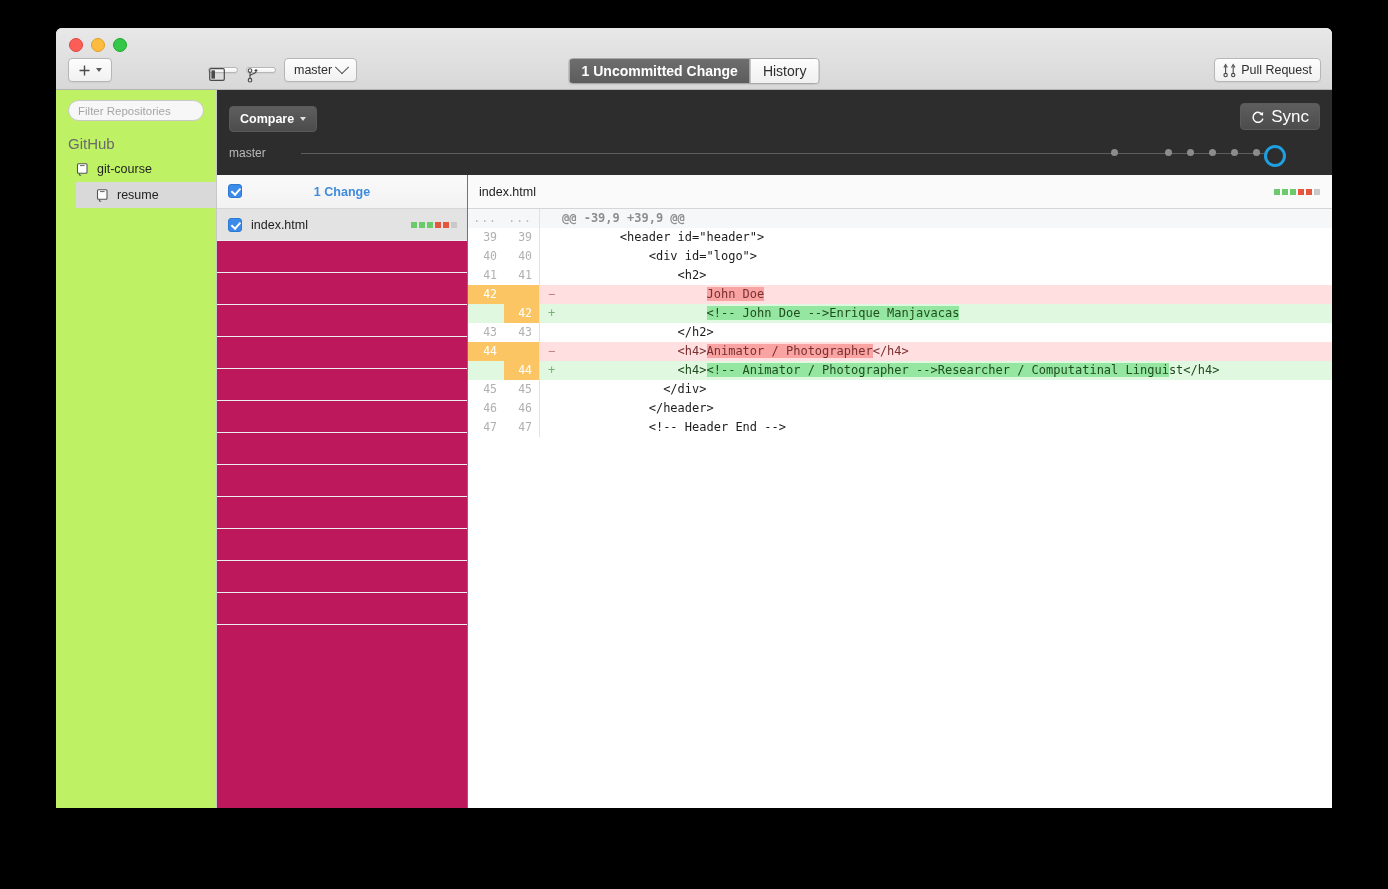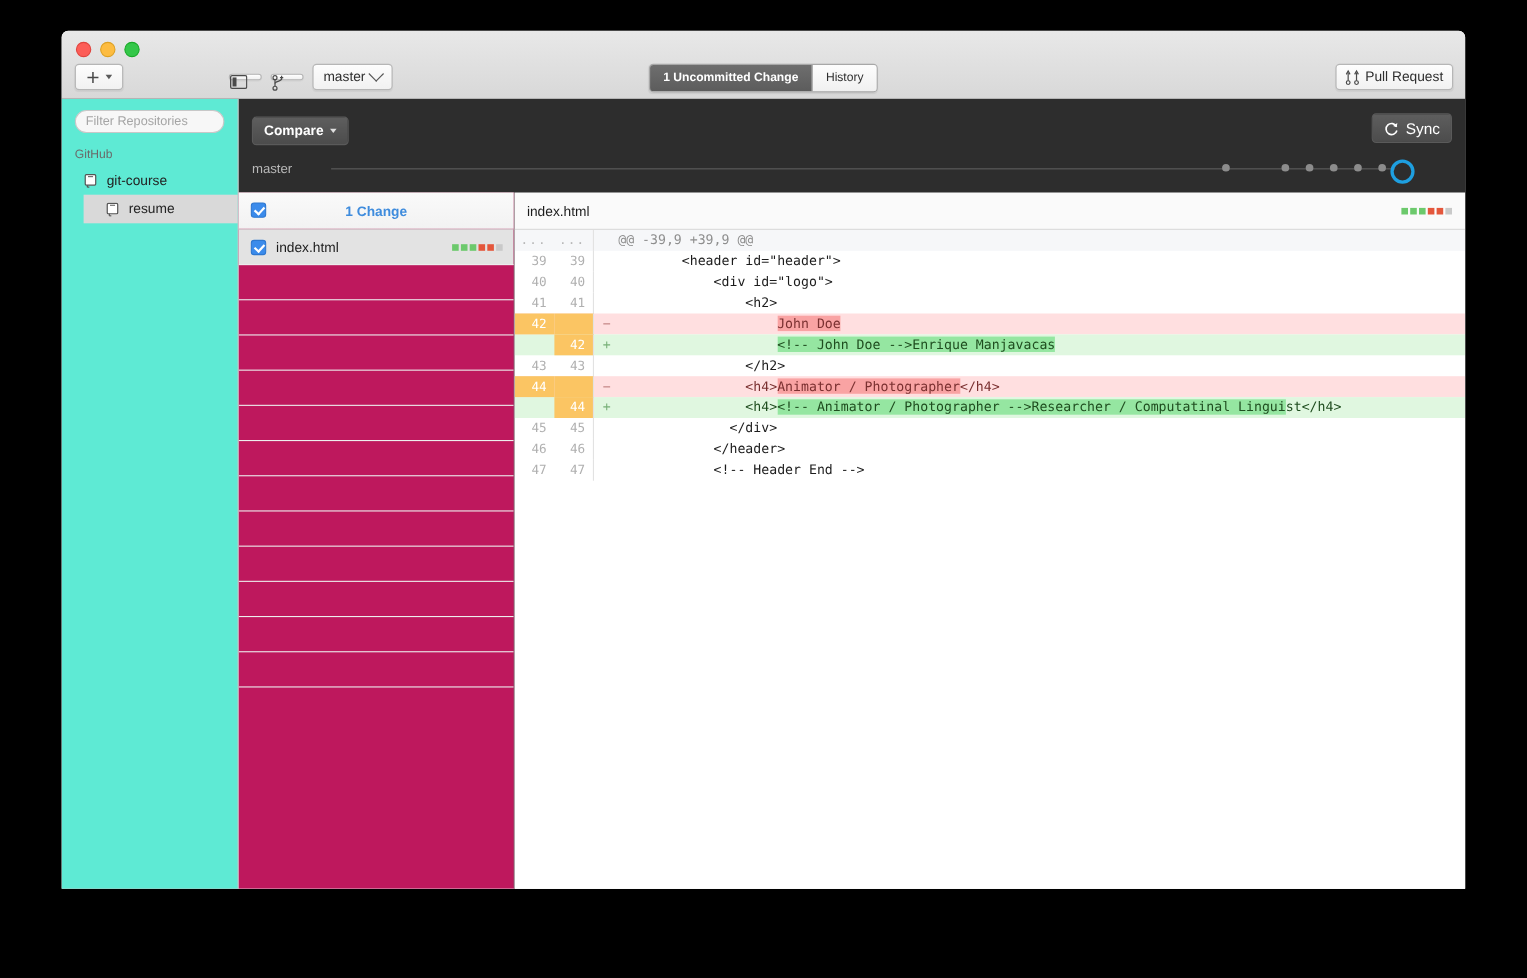--- a/index.html
+++ b/index.html
@@ -147,21 +147,21 @@
     border: 1px solid #a8a8a8;
     border-radius: 4px;
     overflow: hidden;
     height: 24px;
     box-shadow: 0 1px 1px rgba(0,0,0,0.07);
   }
   .seg {
     padding: 0 12px;
     display: flex;
     align-items: center;
-    font-size: 11px;
+    font-size: 14px;
     color: #2f2f2f;
     background: linear-gradient(to bottom, #fdfdfd 0%, #f0f0f0 100%);
     cursor: default;
     white-space: nowrap;
   }
   .seg + .seg { border-left: 1px solid #a8a8a8; }
   .seg.active {
     background: linear-gradient(to bottom, #6e6e6e 0%, #5c5c5c 100%);
     color: #ffffff;
     font-weight: bold;
@@ -171,42 +171,42 @@
   .body-row {
     flex: 1 1 auto;
     display: flex;
     min-height: 0;
   }
 
   
   .sidebar {
     width: 160px;
     flex: 0 0 160px;
-    background: #5eead4;
+    background: #bef264;
     border-right: 1px solid #c8c8c8;
     display: flex;
     flex-direction: column;
   }
   .filter-wrap { padding: 10px 12px 6px 12px; }
   .filter-input {
     width: 100%;
     box-sizing: border-box;
     height: 21px;
     border-radius: 11px;
     border: 1px solid #c8c8c8;
     background: #f7f7f7;
     font-size: 11.5px;
     color: #999;
     padding: 0 9px;
     outline: none;
     font-family: "Liberation Sans", sans-serif;
   }
   .filter-input::placeholder { color: #a5a5a5; }
   .section-head {
-    font-size: 11px;
+    font-size: 15px;
     color: #6a6a6a;
     padding: 8px 0 4px 12px;
   }
   .repo-item {
     height: 26px;
     display: flex;
     align-items: center;
     gap: 8px;
     padding-left: 20px;
     font-size: 12.5px;
@@ -261,21 +261,21 @@
     right: 12px;
     top: 13px;
     background: linear-gradient(to bottom, #5e5e5e 0%, #4c4c4c 100%);
     border: 1px solid #5a5a5a;
     border-radius: 4px;
     height: 25px;
     display: inline-flex;
     align-items: center;
     gap: 6px;
     padding: 0 10px;
-    font-size: 14px;
+    font-size: 17px;
     color: #ffffff;
     cursor: default;
   }
 
   .timeline {
     position: absolute;
     left: 0; right: 0;
     top: 48px;
     height: 30px;
     display: flex;
@@ -517,21 +517,21 @@
   }
   .code {
     flex: 1 1 auto;
     height: 19px;
     line-height: 19px;
     color: #1c1c1c;
     overflow: hidden;
   }
   .dline.hunk { background: #f6f7f9; }
   .dline.hunk .gut { color: #b8b8b8; letter-spacing: 1px; }
-  .dline.hunk .code { color: #8e8e8e; }
+  .dline.hunk .code { color: #8e8e8e; font-weight: bold; }
   .dline.del { background: #ffdfe0; }
   .dline.del .sign, .dline.del .code { color: #7a3030; }
   .dline.del .sign { color: #c08080; }
   .dline.add { background: #e0f7e0; }
   .dline.add .sign { color: #79b179; }
   .dline.add .code { color: #1f4d1f; }
   .wdel { background: #f9a3a3; }
   .wadd { background: #95e6a1; }
 </style>
 </head>

